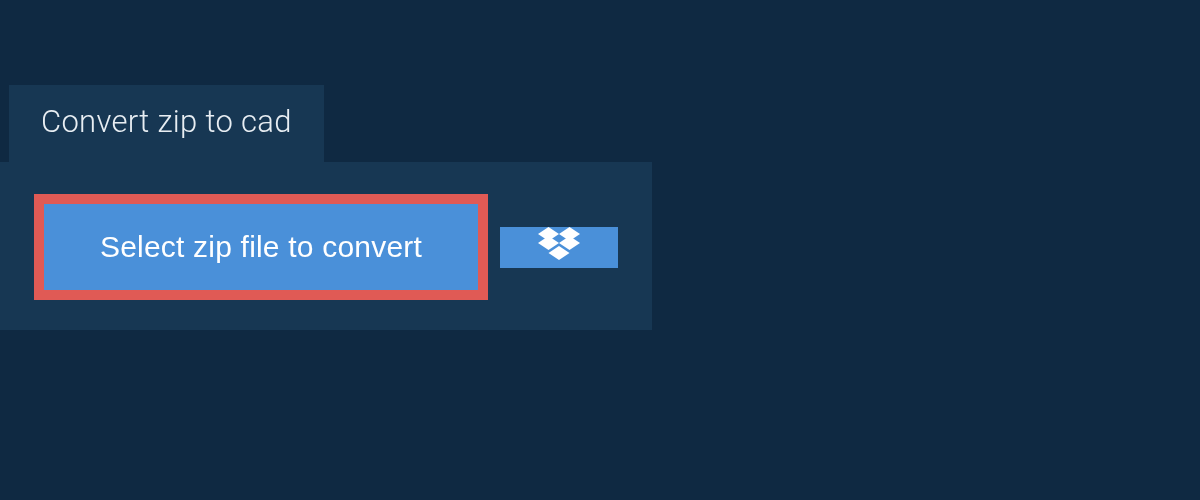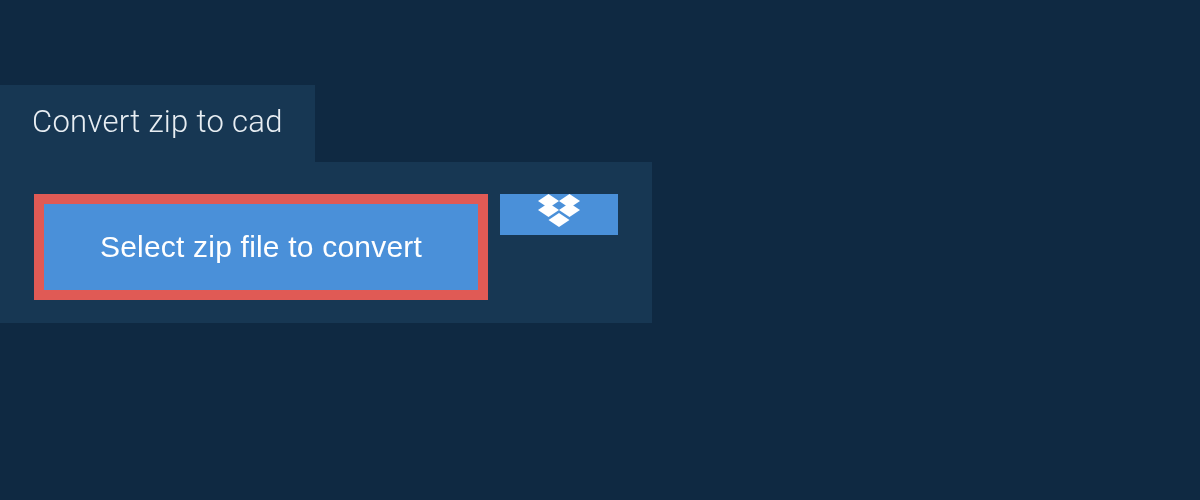--- a/index.html
+++ b/index.html
@@ -18,26 +18,27 @@
       display: flex;
       padding-top: 85px;
     }
     .tab {
       background: #173753;
       color: #e8eef3;
       font-size: 31px;
       font-weight: 300;
       padding: 18px 32px 22px 32px;
       letter-spacing: 0.3px;
+      margin-left: 9px;
     }
     .upload-panel {
       background: #173753;
-      padding: 32px 34px 23px 34px;
+      padding: 32px 34px 30px 34px;
       display: flex;
-      align-items: flex-start;
+      align-items: center;
       gap: 12px;
     }
     .select-button {
       background: #4a90d9;
       color: #ffffff;
       border: 10px solid #e05a55;
       font-size: 30px;
       font-weight: 300;
       padding: 28px 56px;
       cursor: pointer;

